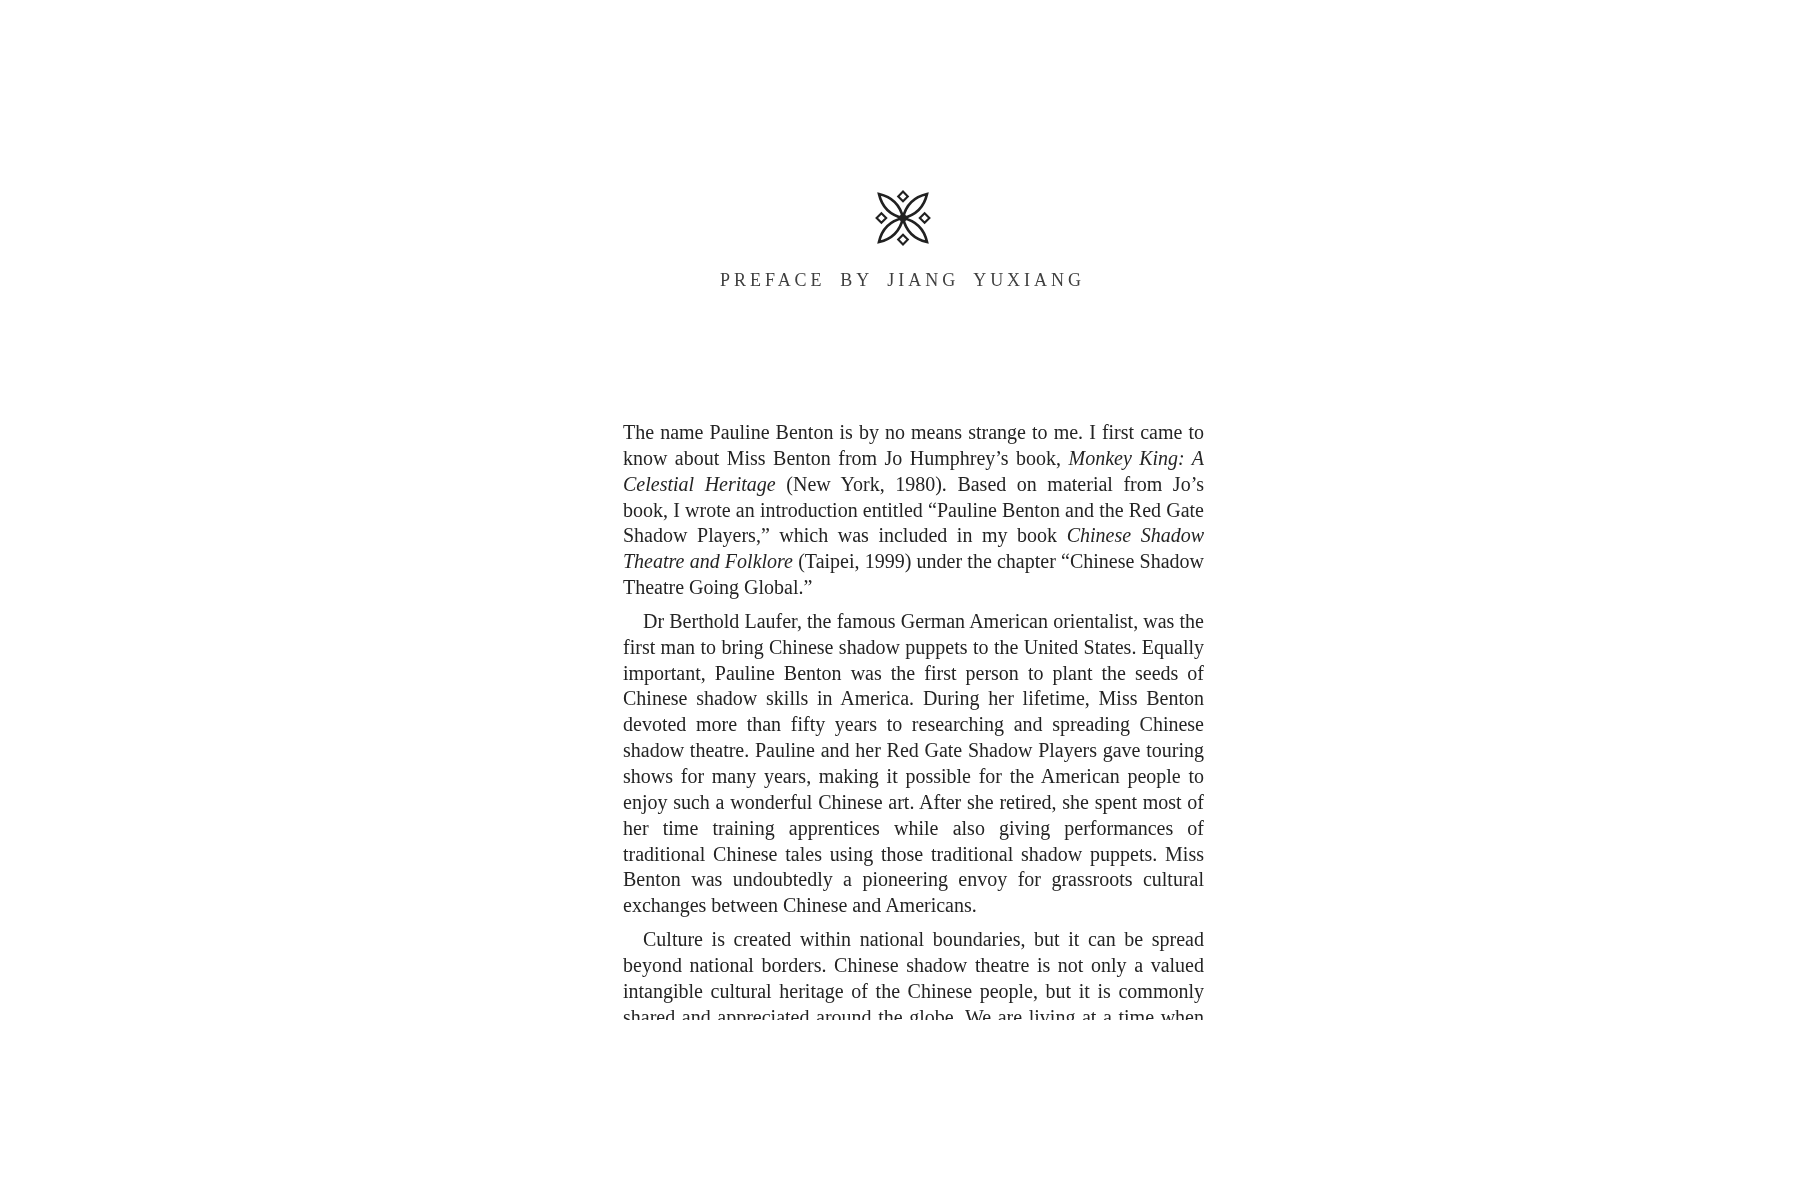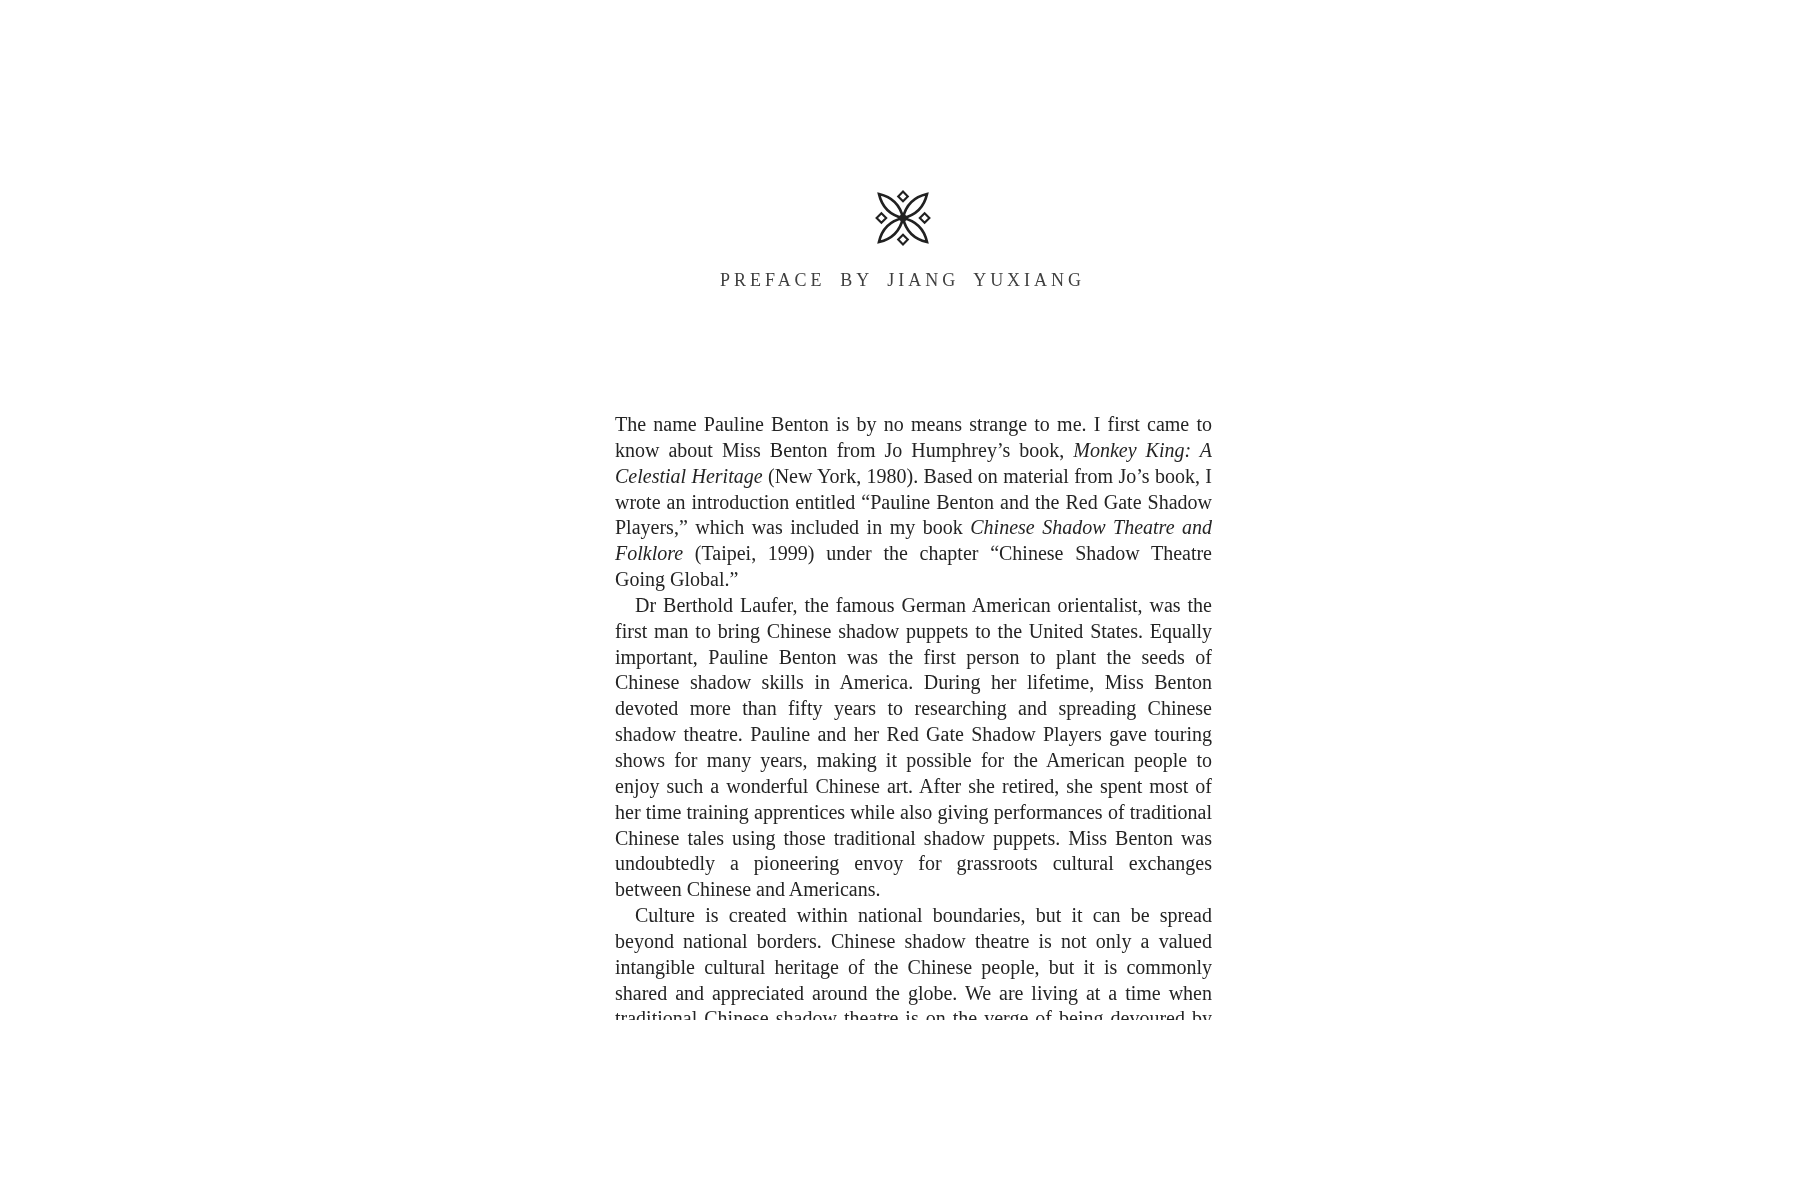--- a/index.html
+++ b/index.html
@@ -54,21 +54,21 @@
     position: absolute;
     left: 615px;
     top: 412px;
     width: 597px;
     font-size: 20px;
     line-height: 25.85px;
     color: var(--body, #242424);
     text-align: justify;
   }
   .body-block p {
-    margin: 0;
+    margin: 8px;
     padding: 0;
   }
   .body-block p.indent {
     text-indent: 20px;
   }
   .body-block em {
     font-style: italic;
   }
 </style>
 </head>

